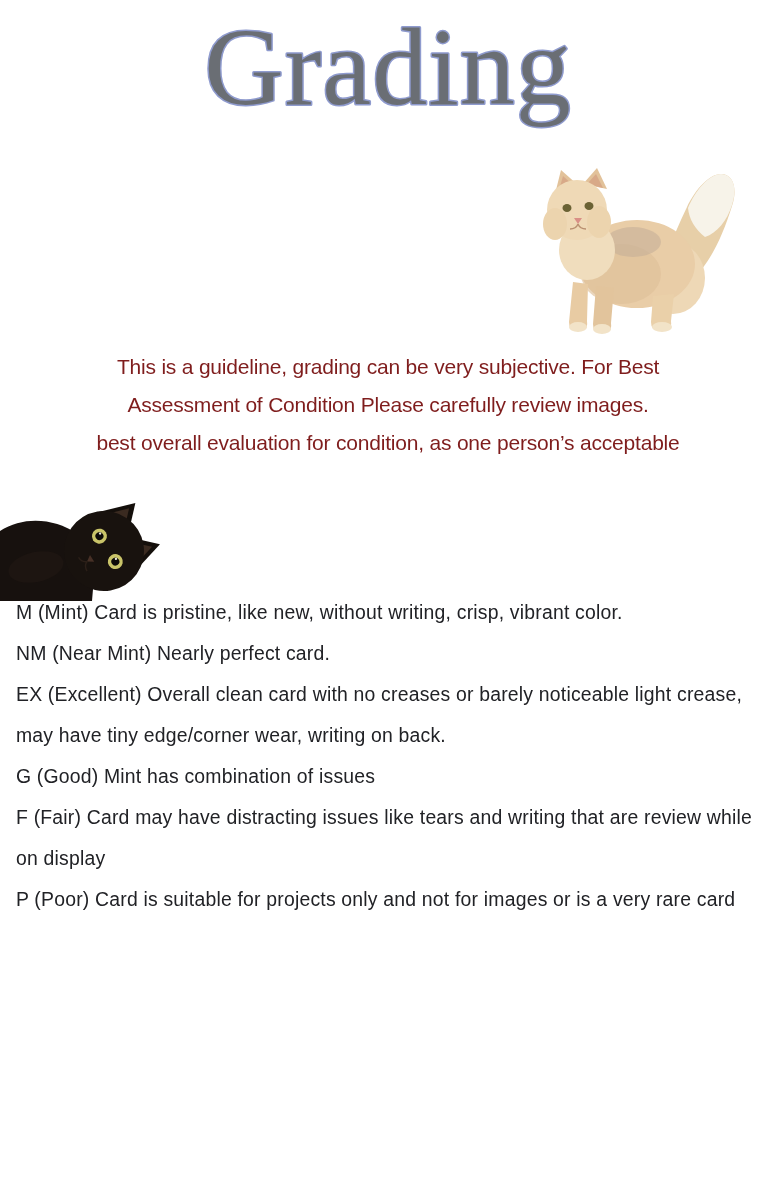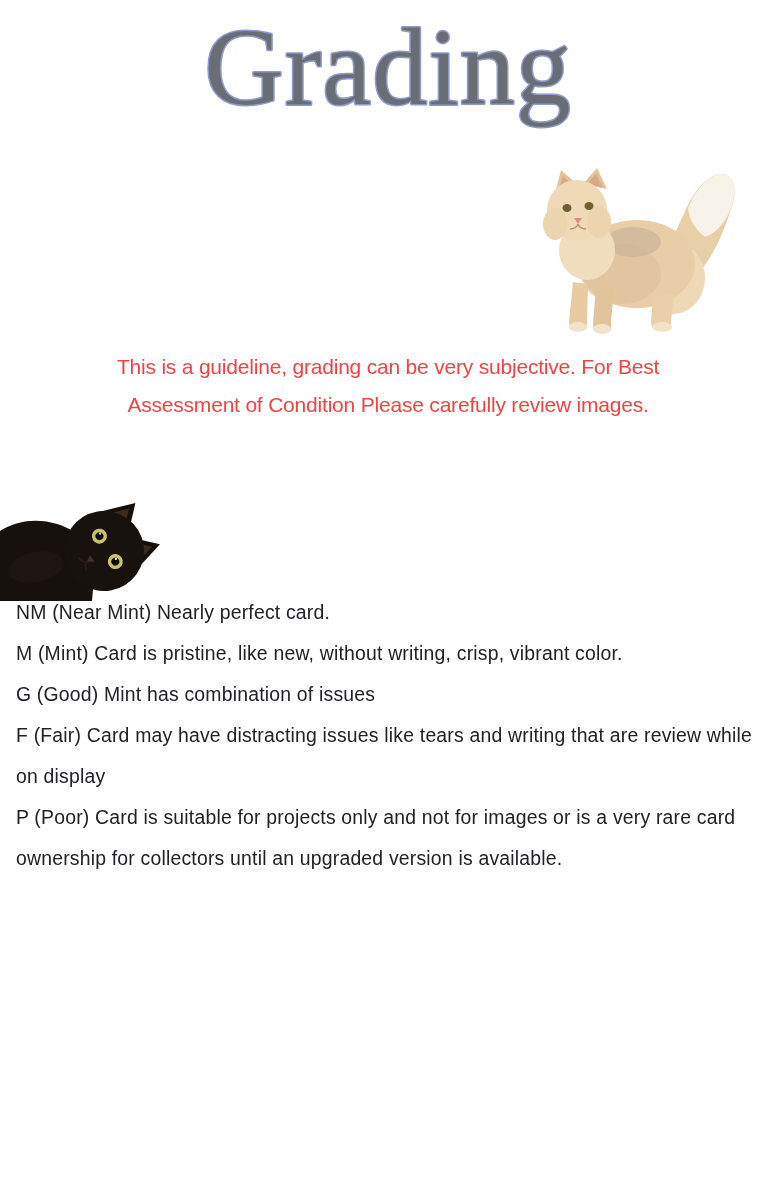--- a/index.html
+++ b/index.html
@@ -25,21 +25,21 @@
   }
   
   .intro {
     position: absolute;
     top: 348px; left: 0; right: 0;
     text-align: center;
     font-size: 21px;
     line-height: 38px;
     font-weight: 500;
     letter-spacing: -0.2px;
-    color: #ef4444;
+    color: #7f1d1d;
   }
   
   .grades {
     position: absolute;
     top: 592px; left: 16px;
     width: 746px;
     font-size: 19.4px;
     line-height: 41px;
     letter-spacing: 0.2px;
     color: #212226;
@@ -90,20 +90,21 @@
       <ellipse cx="42" cy="46" rx="4.5" ry="4" fill="#6b6234"></ellipse>
       <ellipse cx="64" cy="44" rx="4.5" ry="4" fill="#6b6234"></ellipse>
       <path d="M49,56 L57,56 L53,62 Z" fill="#d98f86"></path>
       <path d="M53,62 Q51,67 45,67 M53,62 Q55,67 61,67" stroke="#b98f70" stroke-width="1.4" fill="none"></path>
     </g>
   </svg>
 
   <div class="intro">
     <div>This is a guideline, grading can be very subjective. For Best</div>
     <div>Assessment of Condition Please carefully review images.</div>
+    <div>best overall evaluation for condition, as one person’s acceptable</div>
   </div>
 
   <svg class="black-cat" viewBox="0 0 172 104">
     <g>
       <path d="M0,34 C24,18 56,22 76,36 C88,44 94,56 95,68 L92,104 L0,104 Z" fill="#17110e"></path>
       <ellipse cx="36" cy="70" rx="28" ry="15" fill="#1d1511" transform="rotate(-12 36 70)"></ellipse>
     </g>
     <g transform="translate(104,54) rotate(58)">
       <path d="M-36,-16 L-24,-52 L-2,-30 Z" fill="#140f0b"></path>
       <path d="M4,-31 L24,-51 L34,-14 Z" fill="#140f0b"></path>
@@ -115,22 +116,23 @@
       <circle cx="-15" cy="-4" r="4" fill="#0c0a08"></circle>
       <circle cx="15" cy="-4" r="4" fill="#0c0a08"></circle>
       <circle cx="-17" cy="-6" r="1.2" fill="#e8e6da"></circle>
       <circle cx="13" cy="-6" r="1.2" fill="#e8e6da"></circle>
       <path d="M-4,14 L4,14 L0,20 Z" fill="#473026"></path>
       <path d="M0,20 Q-2,25 -8,25 M0,20 Q2,25 8,25" stroke="#2b1f18" stroke-width="1.4" fill="none"></path>
     </g>
   </svg>
 
   <div class="grades">
+    <p>M (Mint) Card is pristine, like new, without writing, crisp, vibrant color.</p>
     <p>NM (Near Mint) Nearly perfect card.</p>
-    <p>M (Mint) Card is pristine, like new, without writing, crisp, vibrant color.</p>
+    <p>EX (Excellent) Overall clean card with no creases or barely noticeable light crease, may have tiny edge/corner wear, writing on back.</p>
     <p>G (Good) Mint has combination of issues</p>
     <p>F (Fair) Card may have distracting issues like tears and writing that are review while on display</p>
     <p>P (Poor) Card is suitable for projects only and not for images or is a very rare card ownership for collectors until an upgraded version is available.</p>
   </div>
 
   <svg class="gray-cat" viewBox="0 0 130 124">
     <g>
       <path d="M18,124 C16,96 26,72 44,58 L88,58 C106,72 114,96 112,124 Z" fill="#54595e"></path>
       <path d="M18,124 C16,96 26,72 44,58 L56,58 C42,76 34,99 34,124 Z" fill="#3b3f43"></path>
       <ellipse cx="66" cy="86" rx="21" ry="26" fill="#5e646a" opacity="0.8"></ellipse>

